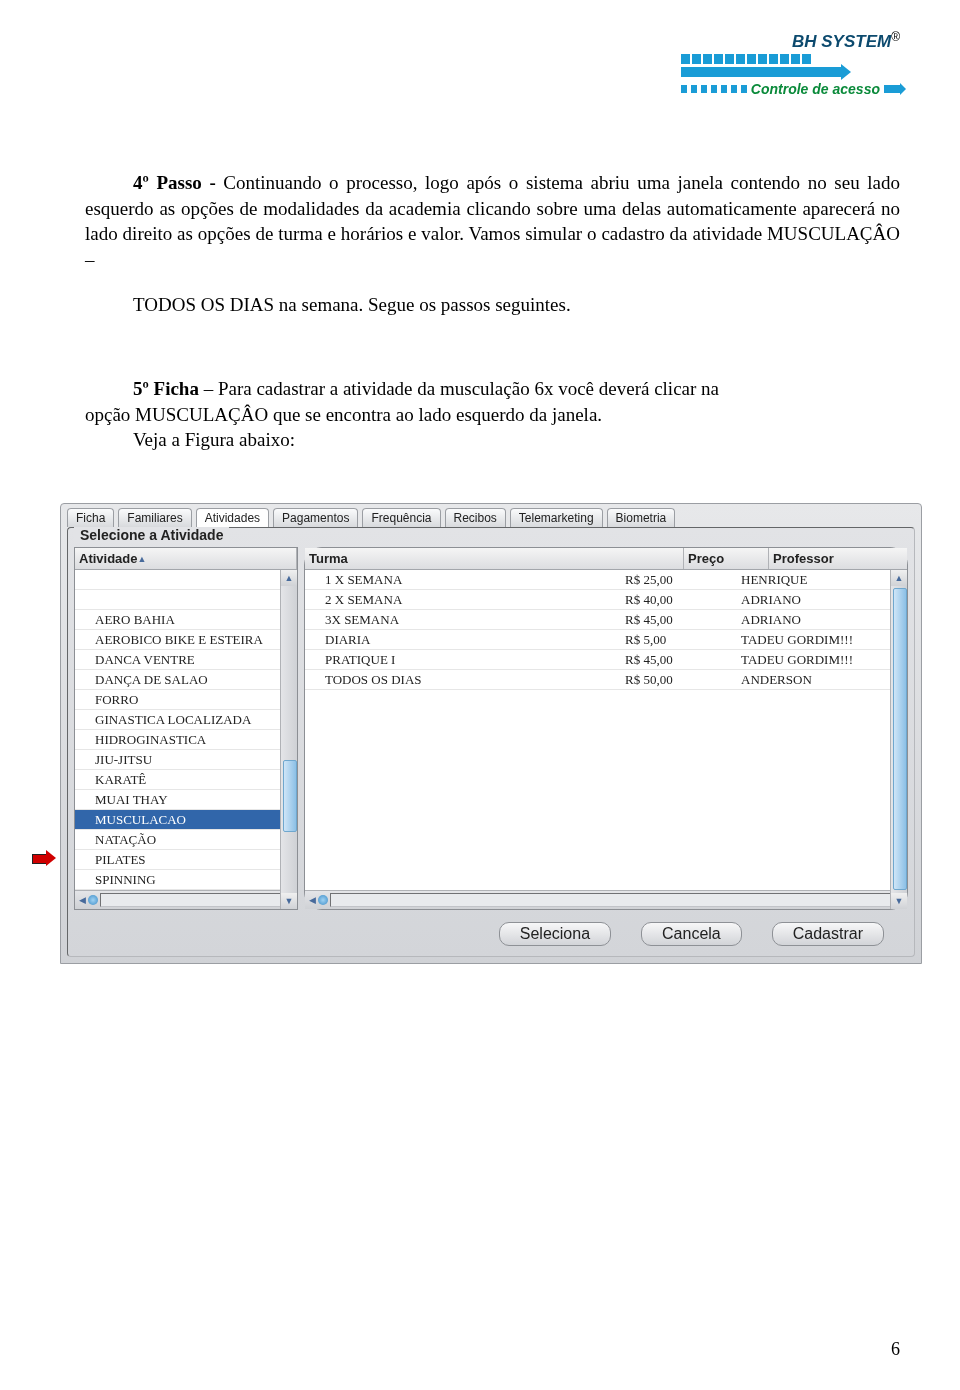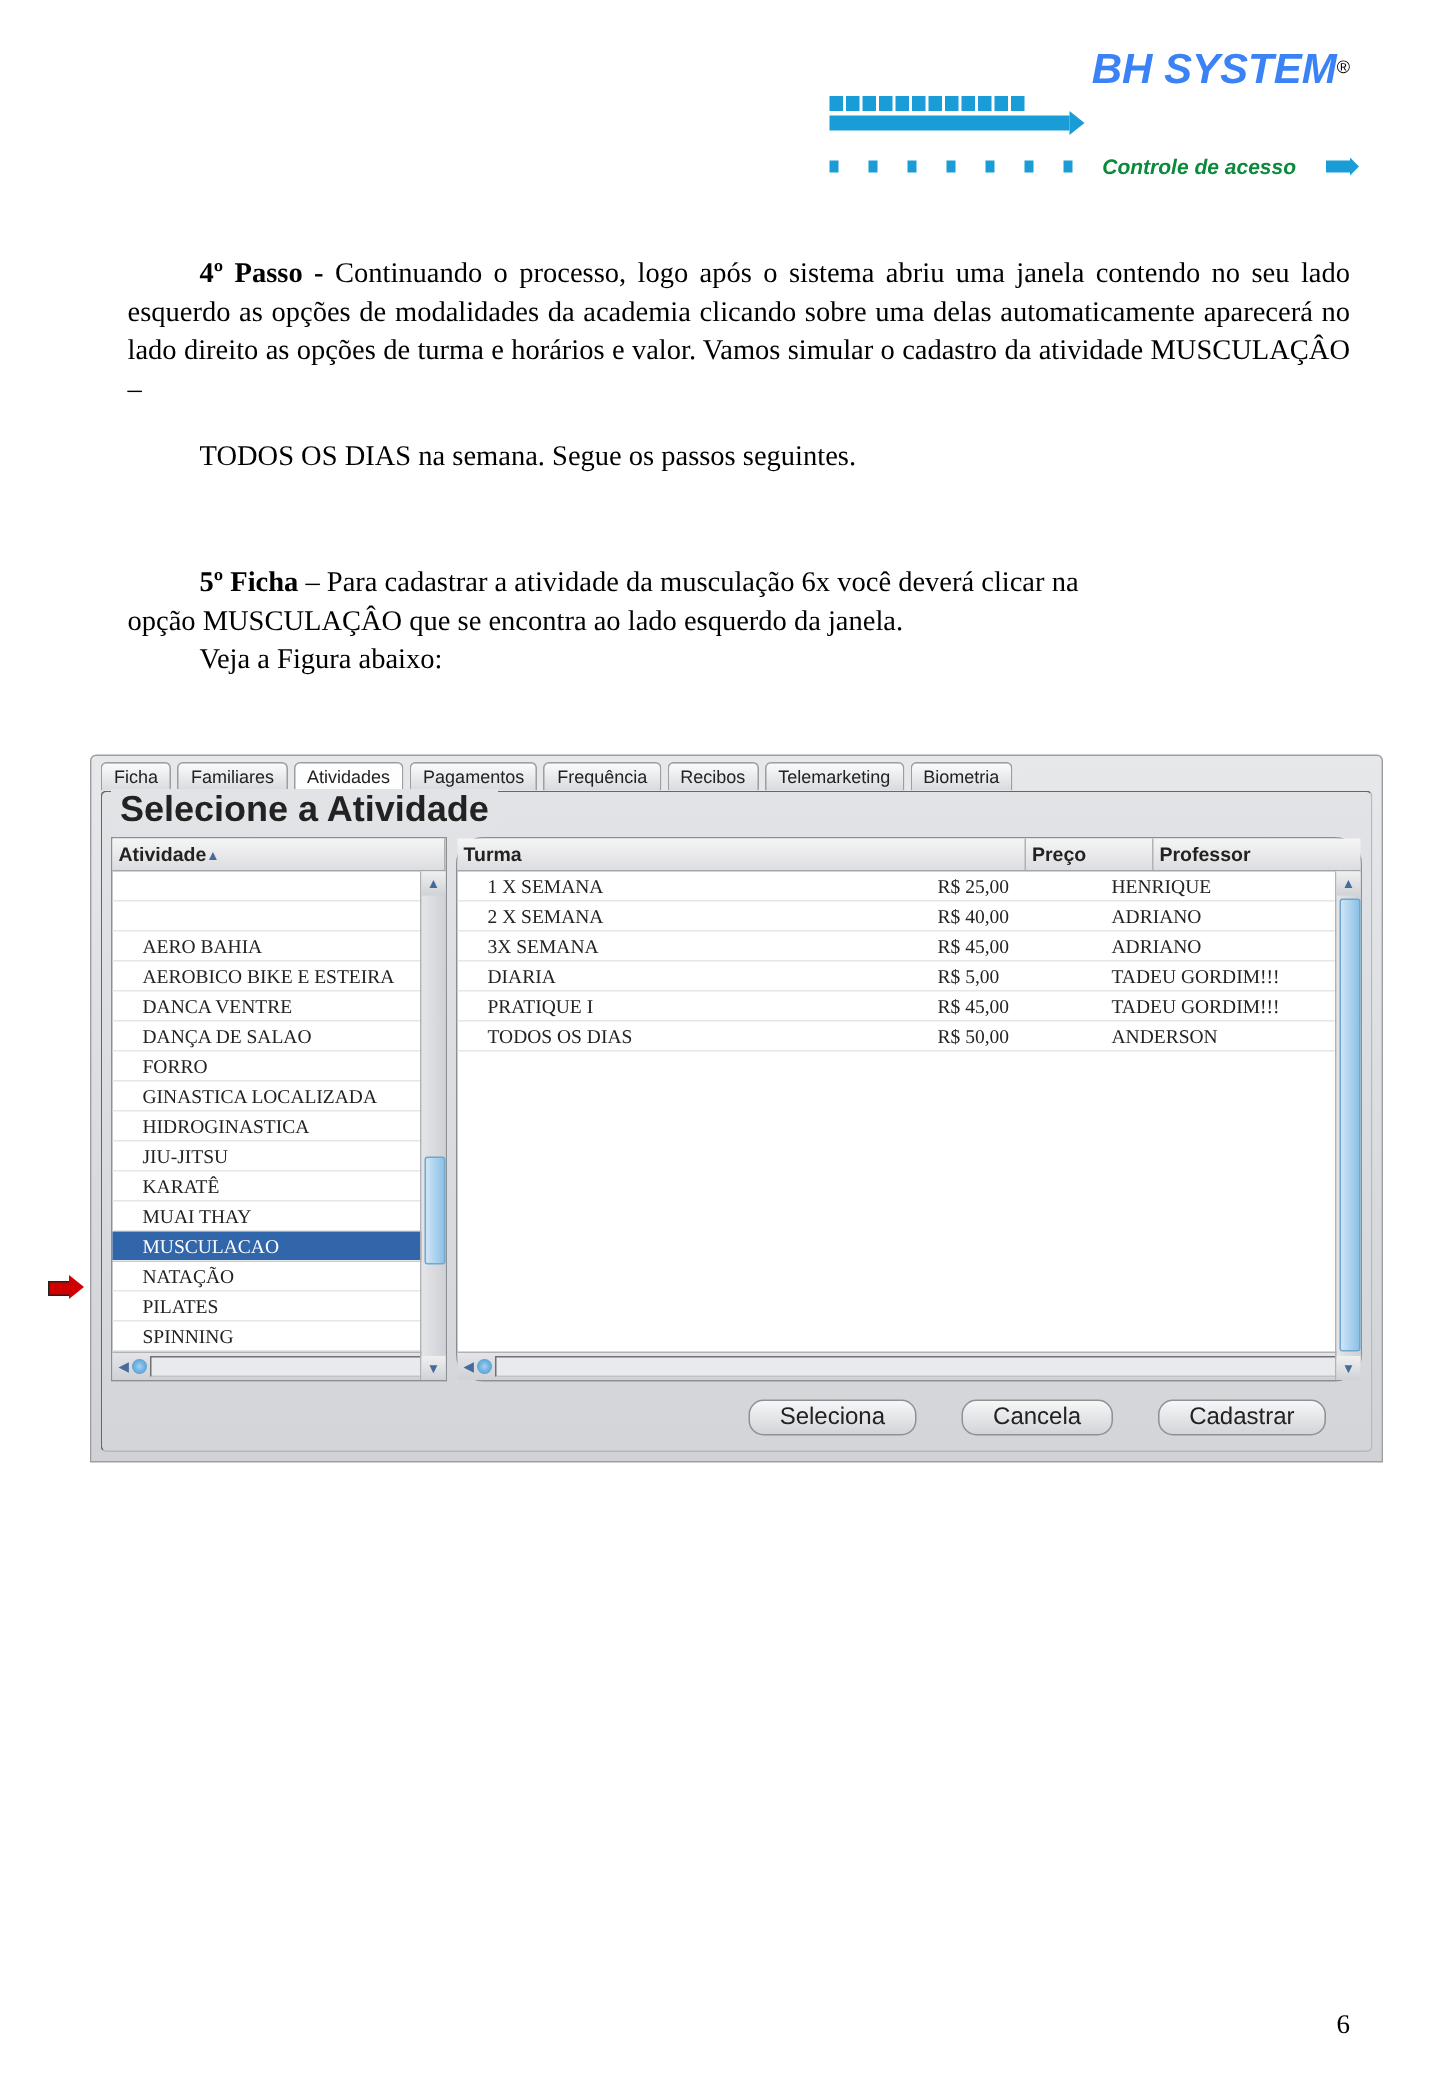--- a/index.html
+++ b/index.html
@@ -17,24 +17,24 @@
     min-height: 1390px;
   }
   .logo {
     position: absolute;
     top: 30px;
     right: 60px;
     text-align: right;
     font-family: Arial, sans-serif;
   }
   .logo-main {
-    font-size: 28px;
+    font-size: 17px;
     font-weight: bold;
     font-style: italic;
-    color: #3b82f6;
+    color: #0c4a6e;
   }
   .logo-regmark { font-size: 12px; vertical-align: super; }
   .logo-bars {
     display: flex;
     gap: 2px;
     margin-top: 2px;
     justify-content: flex-start;
   }
   .logo-bar { width: 9px; height: 10px; background: #1a9cd6; }
   .logo-arrow1 {
@@ -49,22 +49,22 @@
     position: absolute;
     right: -10px;
     top: -3px;
     border-left: 10px solid #1a9cd6;
     border-top: 8px solid transparent;
     border-bottom: 8px solid transparent;
   }
   .logo-row2 {
     display: flex;
     align-items: center;
-    gap: 20px;
-    margin-top: 16px;
+    gap: 4px;
+    margin-top: 4px;
   }
   .logo-sq { width: 6px; height: 8px; background: #1a9cd6; }
   .logo-tagline { font-size: 14px; font-style: italic; font-weight: bold; color: #0a8a3a; }
   .logo-sm-arrow { width: 16px; height: 8px; background: #1a9cd6; position: relative; }
   .logo-sm-arrow::after {
     content: "";
     position: absolute;
     right: -6px; top: -2px;
     border-left: 6px solid #1a9cd6;
     border-top: 6px solid transparent;
@@ -135,21 +135,21 @@
   .tab.active { background: #fefefe; }
   .groupbox {
     margin: 0 6px 6px 6px;
     border: 1px inset #b6b8bc;
     border-radius: 4px;
     background: linear-gradient(#e2e3e6, #d3d5d9);
     position: relative;
   }
   .group-title {
     font-family: Arial, sans-serif;
-    font-size: 24px;
+    font-size: 14px;
     font-weight: bold;
     color: #222;
     display: inline-block;
     padding: 0 6px;
     margin-left: 6px;
     margin-top: -2px;
     background: #e2e3e6;
   }
   .table-area {
     display: flex;

